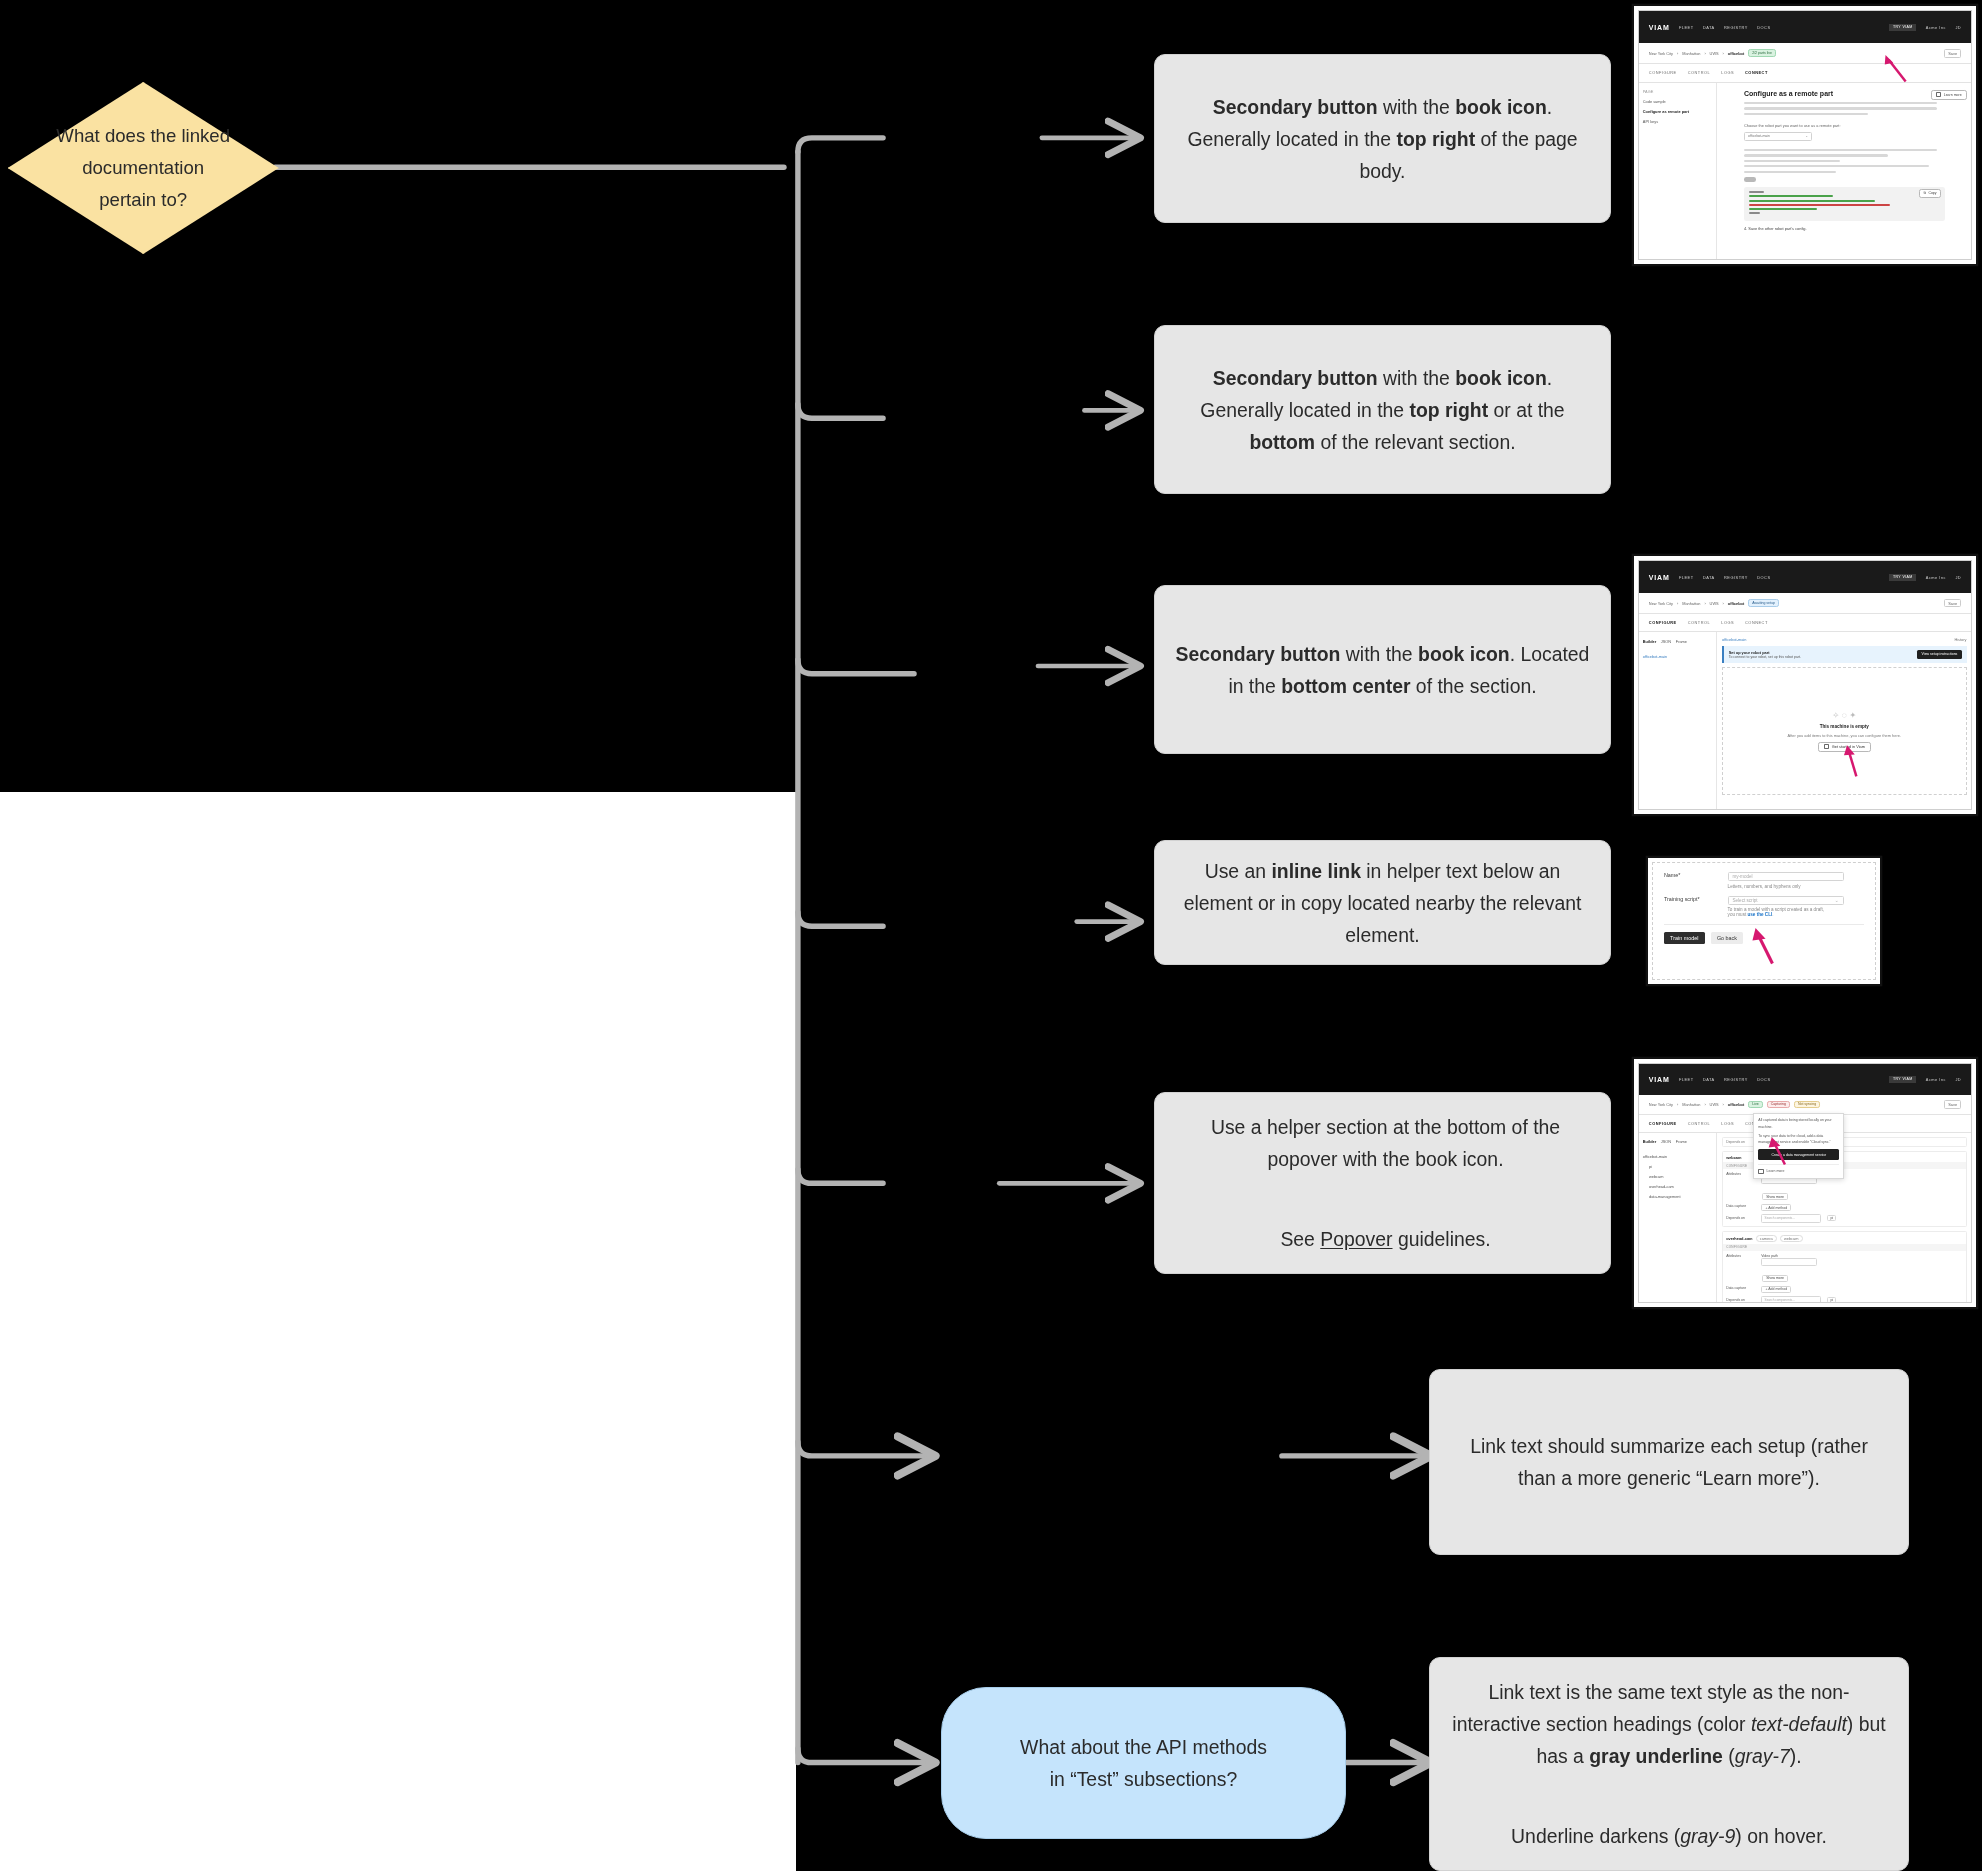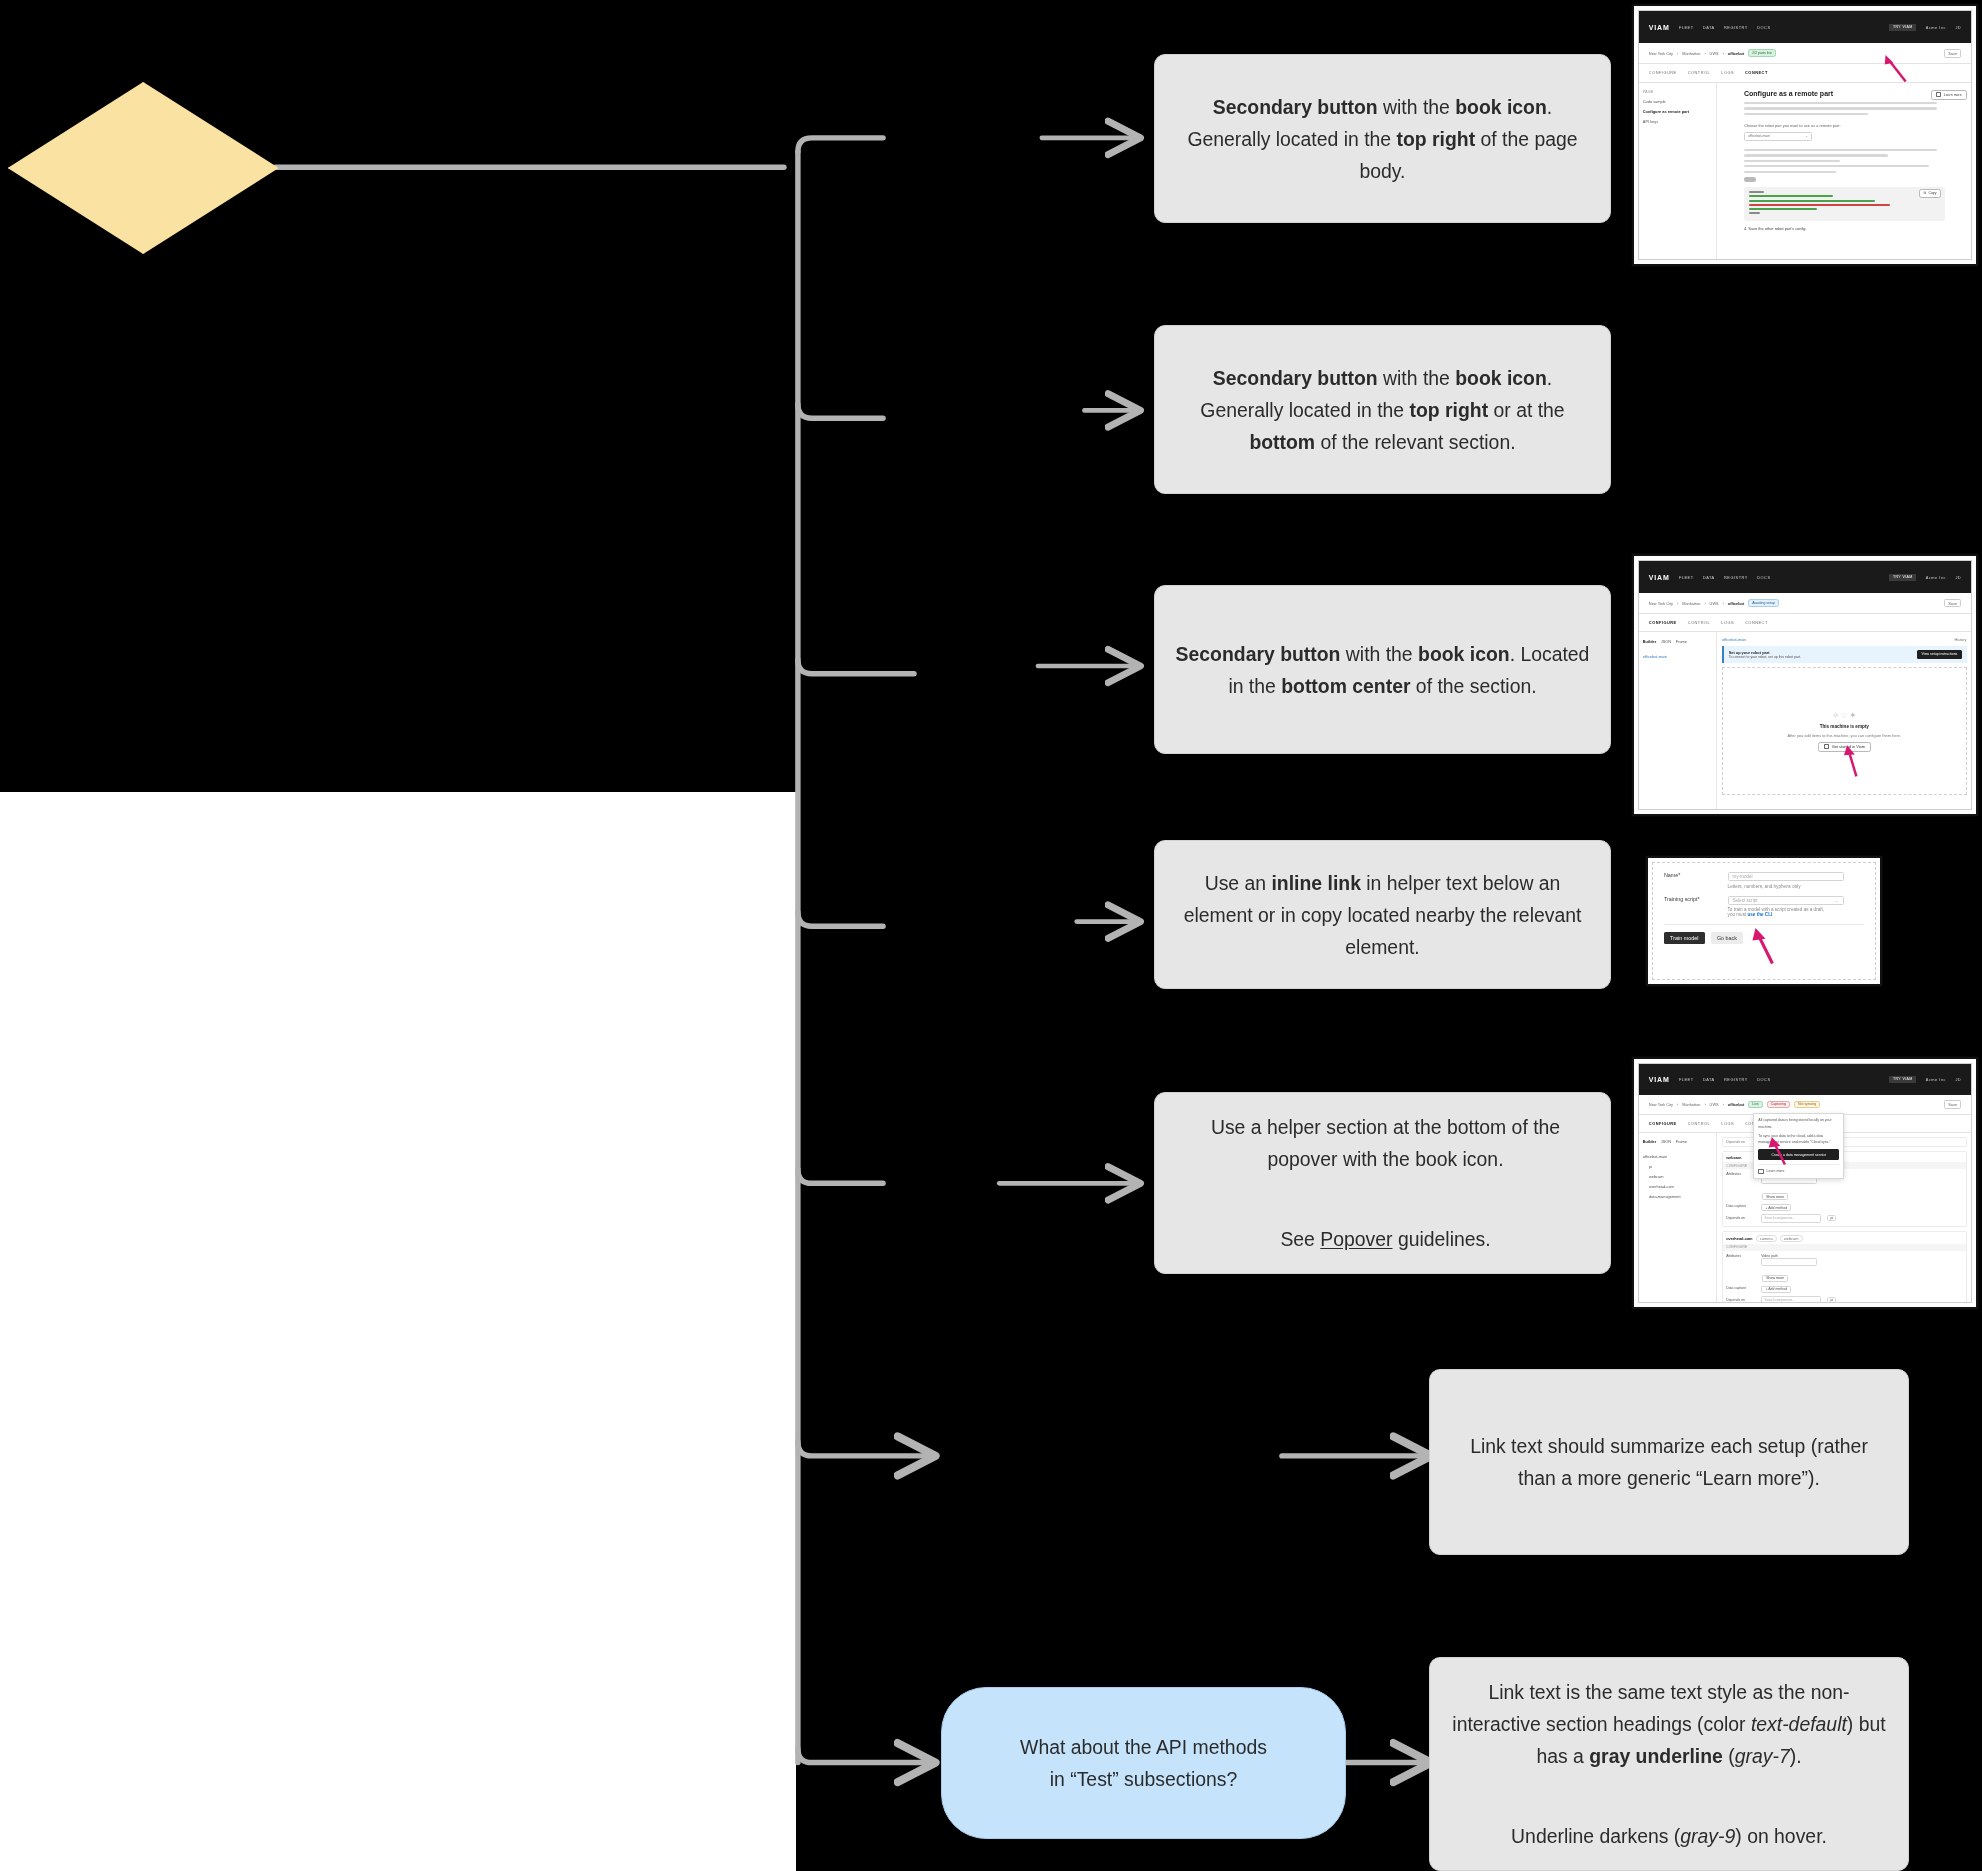--- a/index.html
+++ b/index.html
@@ -330,35 +330,40 @@
     <g fill="none" stroke="#b3b3b3" stroke-width="7" stroke-linecap="round" stroke-linejoin="round" marker-end="url(#ah)">
       <path d="M 1030,1862 Q 1030,1880 1048,1880 L 1205,1880"></path>
       <path d="M 1030,2258 Q 1030,2276 1048,2276 L 1205,2276"></path>
       <path d="M 1655,1880 L 1845,1880"></path>
       <path d="M 1655,2276 L 1845,2276"></path>
     </g>
   </svg>
 
   <div class="diamond" style="left:7.7px; top:82px; width:271px; height:172px;">
     <div class="shape"></div>
+    <div class="dtext">
+      <div>What does the linked</div>
+      <div>documentation</div>
+      <div>pertain to?</div>
+    </div>
   </div>
 
   <div class="card" style="left:1154px; top:54px; width:457px; height:169px;">
       <p><b>Secondary button</b> with the <b>book icon</b>. Generally located in the <b>top right</b> of the page body.</p>
     </div>
 
   <div class="card" style="left:1154px; top:325px; width:457px; height:169px;">
       <p><b>Secondary button</b> with the <b>book icon</b>. Generally located in the <b>top right</b> or at the <b>bottom</b> of the relevant section.</p>
     </div>
 
   <div class="card" style="left:1154px; top:585px; width:457px; height:169px;">
       <p><b>Secondary button</b> with the <b>book icon</b>. Located in the <b>bottom center</b> of the section.</p>
     </div>
 
-  <div class="card" style="left:1154px; top:840px; width:457px; height:149px;">
+  <div class="card" style="left:1154px; top:840px; width:457px; height:125px;">
       <p>Use an <b>inline link</b> in helper text below an element or in copy located nearby the relevant element.</p>
     </div>
 
   <div class="card" style="left:1154px; top:1092px; width:457px; height:182px;padding-left:26px;">
       <p>Use a helper section at the bottom of the popover with the book icon.</p>
       <p>See <u>Popover</u> guidelines.</p>
     </div>
 
   <div class="card" style="left:1429px; top:1369px; width:480px; height:186px;">
       <p>Link text should summarize each setup (rather than a more generic “Learn more”).</p>

